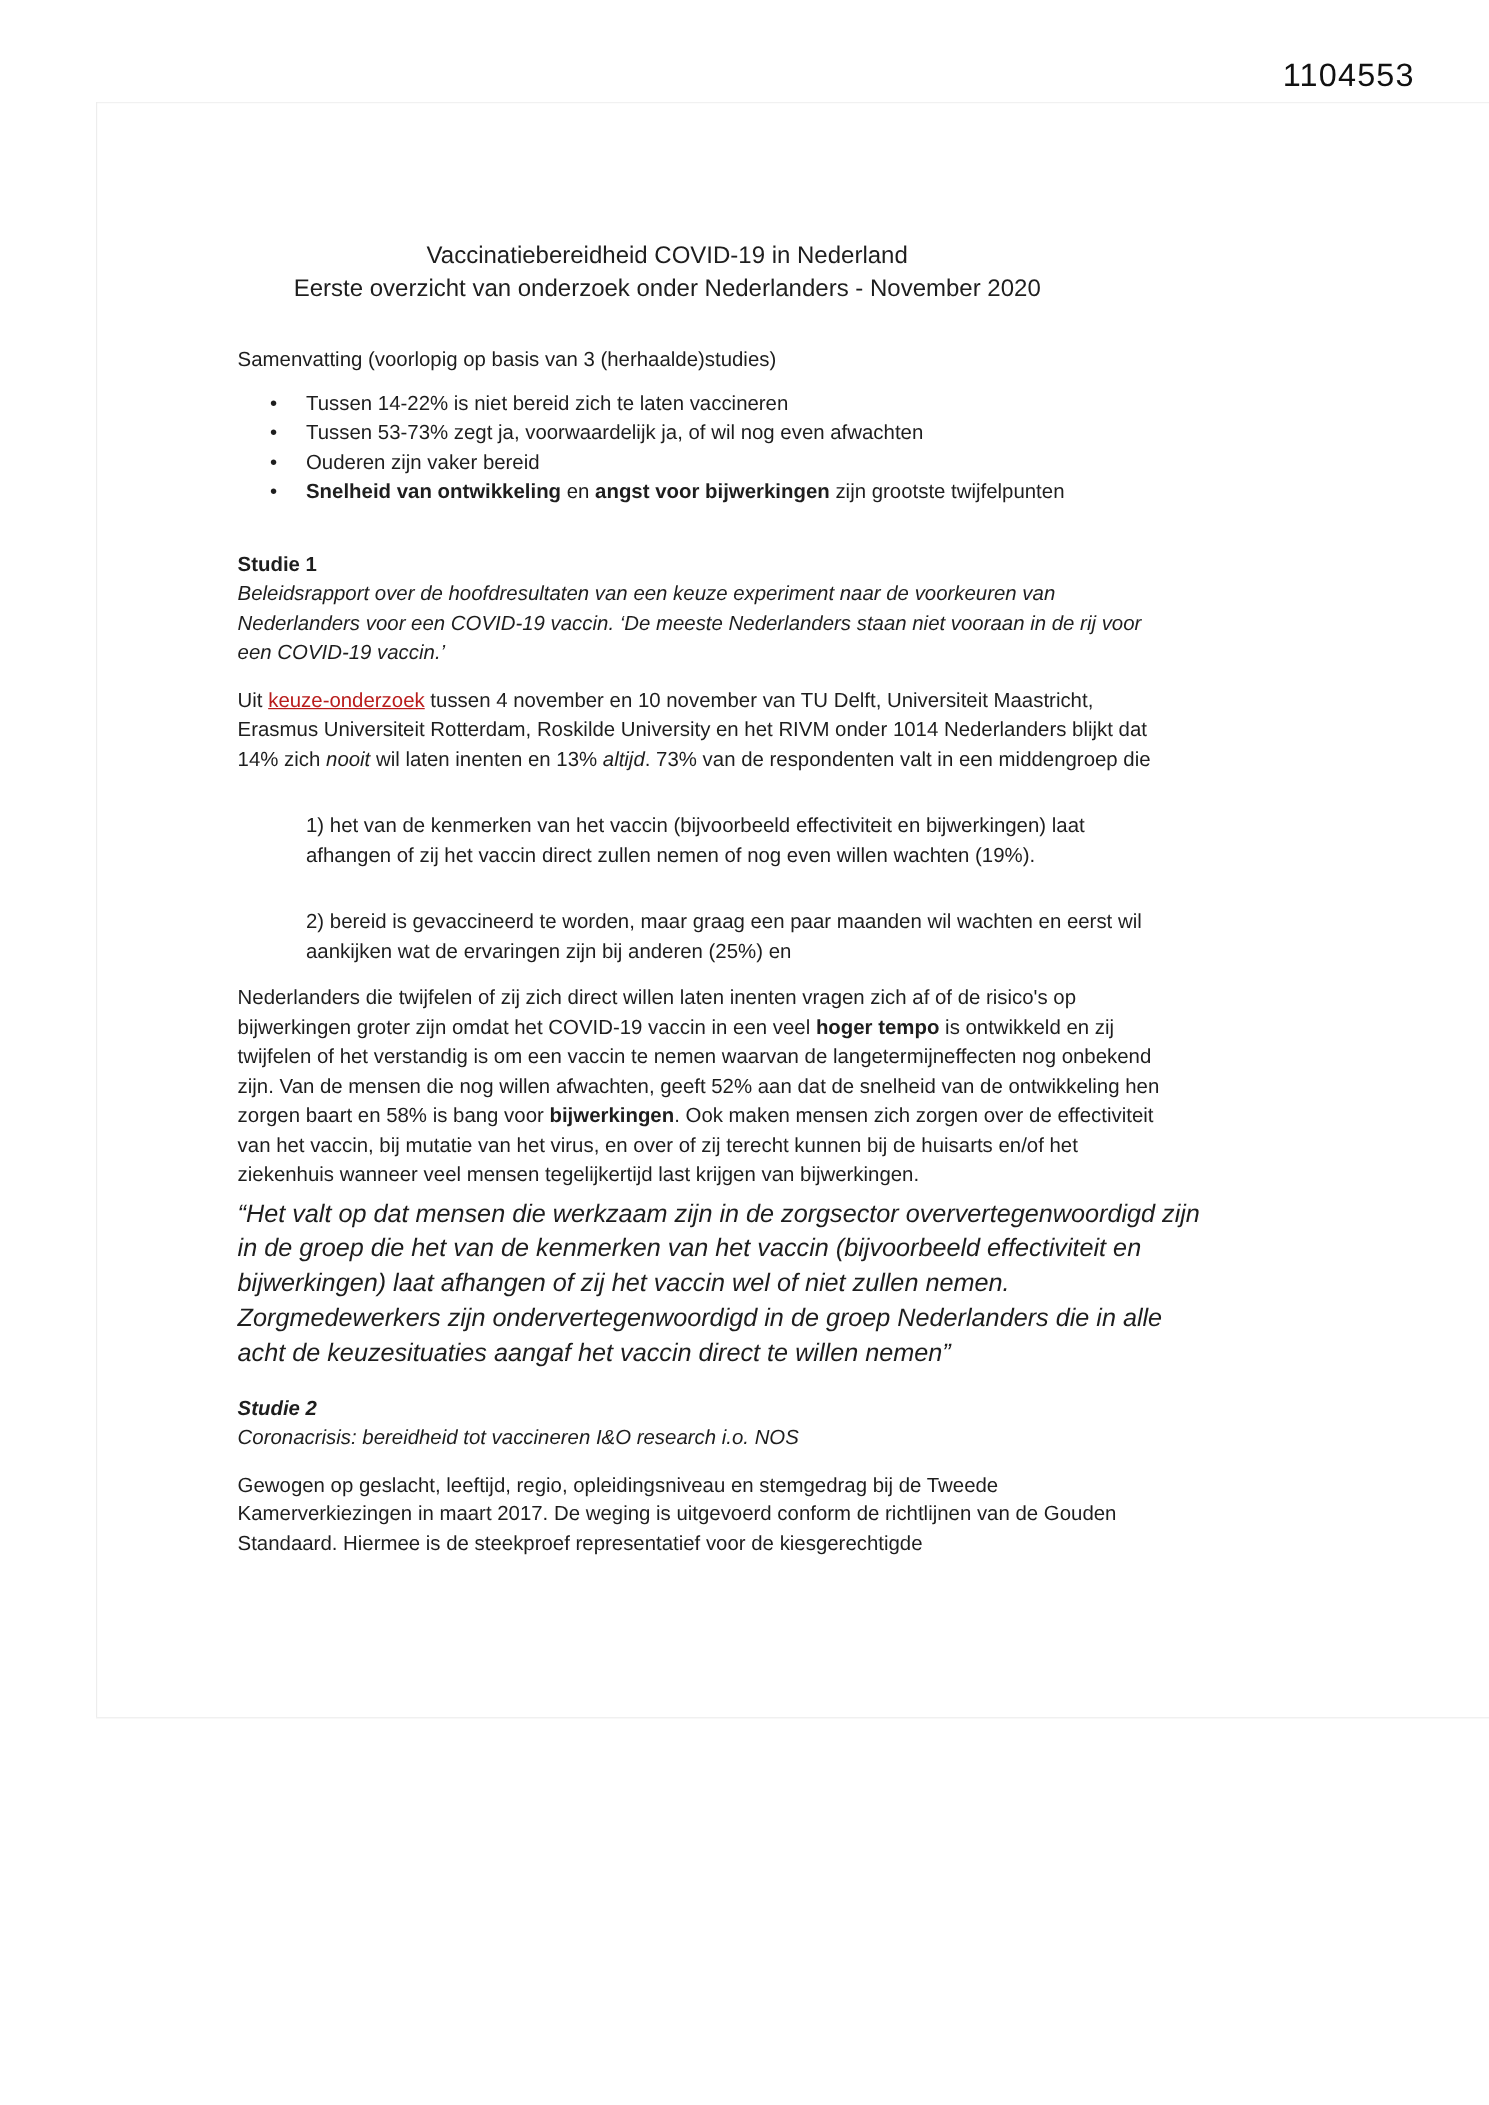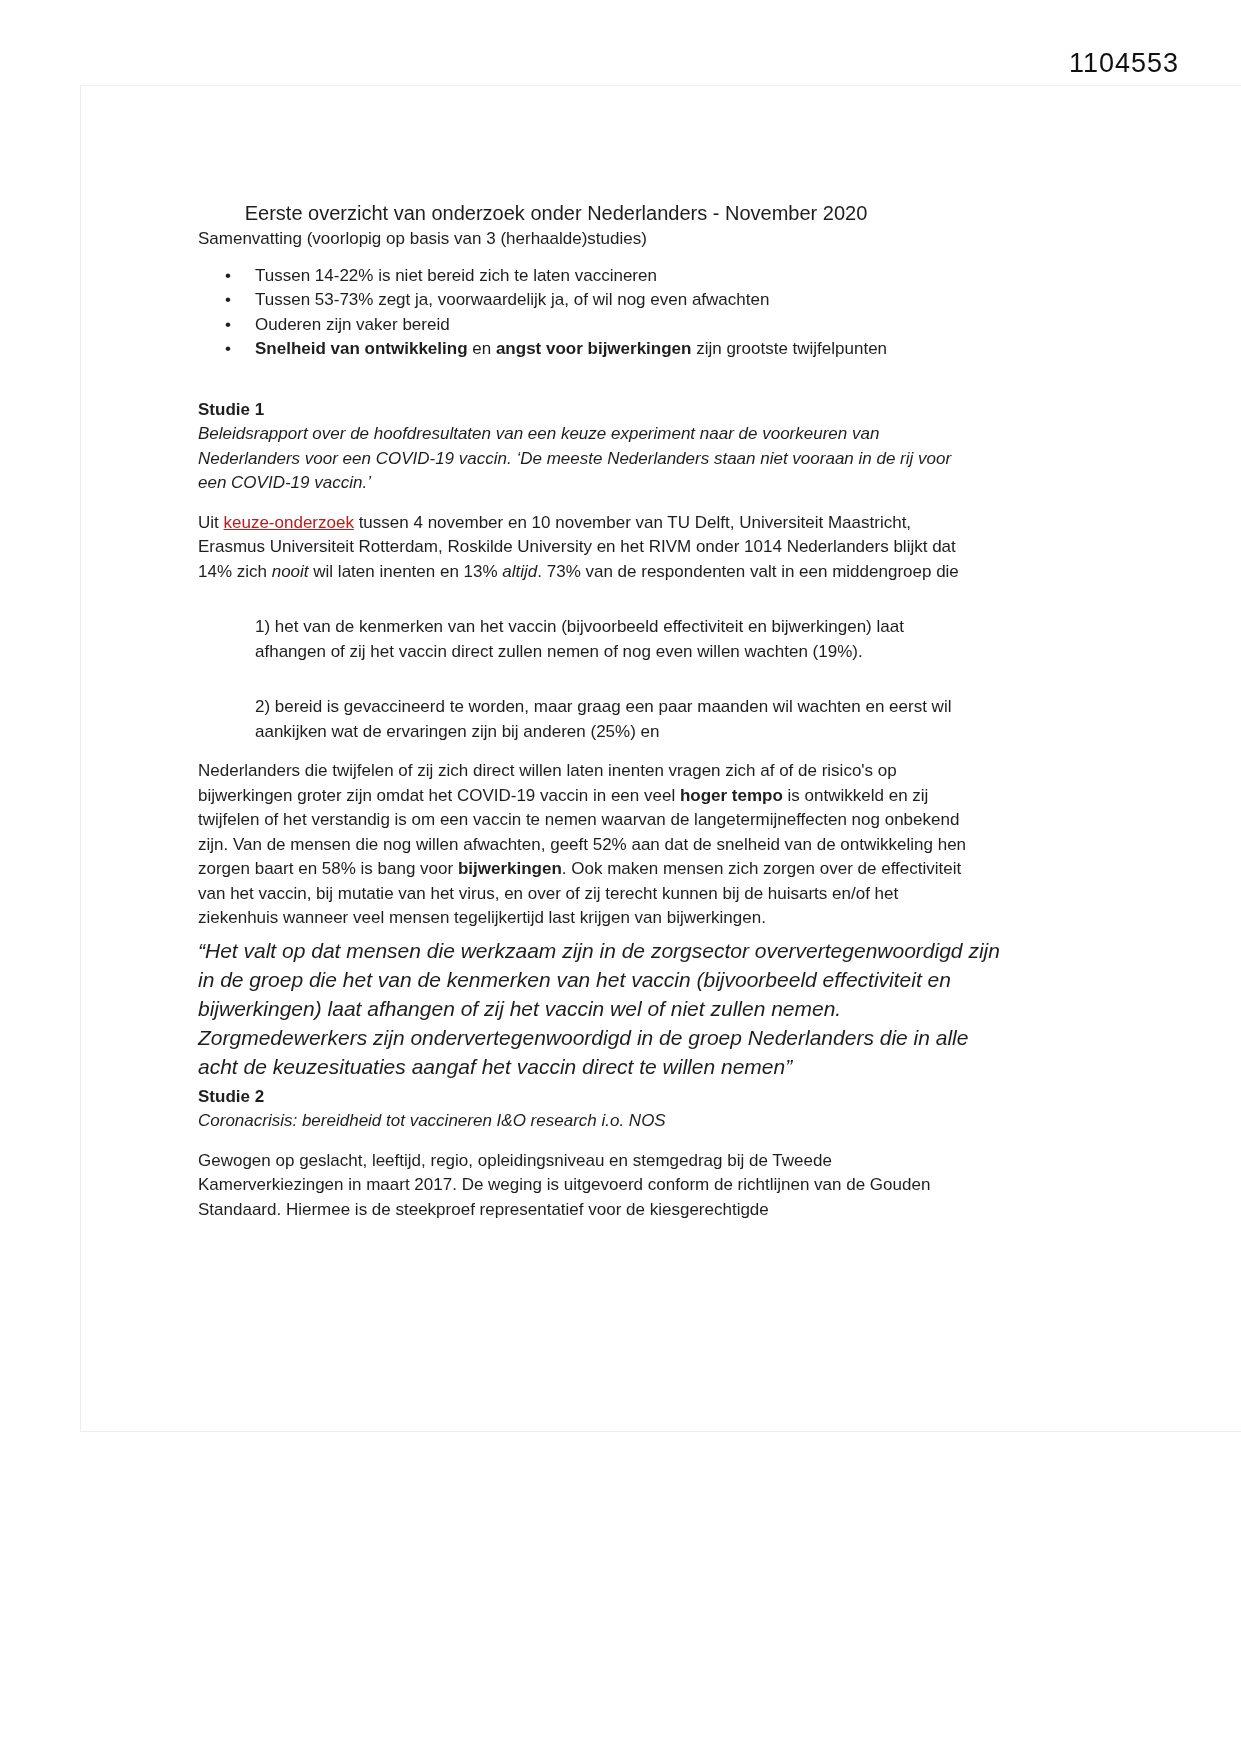--- a/index.html
+++ b/index.html
@@ -27,21 +27,21 @@
     font-size: 17px; line-height: 24.5px;
   }
 
   .doc-title {
     width: 716px;
     padding-top: 199px;
     text-align: center;
     font-size: 20px; line-height: 28px;
   }
 
-  .summary-heading { }
+  .summary-heading { margin-top: 33px; }
 
   ul.bullets { list-style: none; margin: 12px 0 0 0; padding: 0; }
   ul.bullets li { display: flex; align-items: flex-start; }
   .bullet-marker { display: inline-block; width: 30px; margin-left: 27px; flex: none; }
   .bullet-text { flex: 1; }
 
   .study-heading { font-weight: bold; margin-top: 36px; }
   .study-subtitle { margin: 0; width: 760px; }
 
   .para { margin: 15px 0 0 0; }
@@ -63,20 +63,21 @@
 
 <div class="scan-edge top"></div>
 <div class="scan-edge left"></div>
 <div class="scan-edge bottom"></div>
 
 <div class="stamp">1104553</div>
 
 <div class="content">
 
   <div class="doc-title">
+    <div>Vaccinatiebereidheid COVID-19 in Nederland</div>
     <div>Eerste overzicht van onderzoek onder Nederlanders - November 2020</div>
   </div>
 
   <div class="summary-heading">Samenvatting (voorlopig op basis van 3 (herhaalde)studies)</div>
 
   <ul class="bullets">
     <li>
       <span class="bullet-marker">•</span>
       <span class="bullet-text"><span>Tussen 14-22% is niet bereid zich te laten vaccineren</span></span>
     </li>
@@ -99,18 +100,18 @@
 
   <div class="para"><span>Uit </span><a class="link">keuze-onderzoek</a><span> tussen 4 november en 10 november van TU Delft, Universiteit Maastricht, Erasmus Universiteit Rotterdam, Roskilde University en het RIVM onder 1014 Nederlanders blijkt dat 14% zich </span><span class="i">nooit</span><span> wil laten inenten en 13% </span><span class="i">altijd</span><span>. 73% van de respondenten valt in een middengroep die</span></div>
 
   <div class="numbered-item">1) het van de kenmerken van het vaccin (bijvoorbeeld effectiviteit en bijwerkingen) laat afhangen of zij het vaccin direct zullen nemen of nog even willen wachten (19%).</div>
   <div class="numbered-item">2) bereid is gevaccineerd te worden, maar graag een paar maanden wil wachten en eerst wil aankijken wat de ervaringen zijn bij anderen (25%) en</div>
 
   <div class="para"><span>Nederlanders die twijfelen of zij zich direct willen laten inenten vragen zich af of de risico's op bijwerkingen groter zijn omdat het COVID-19 vaccin in een veel </span><span class="b">hoger tempo</span><span> is ontwikkeld en zij twijfelen of het verstandig is om een vaccin te nemen waarvan de langetermijneffecten nog onbekend zijn. Van de mensen die nog willen afwachten, geeft 52% aan dat de snelheid van de ontwikkeling hen zorgen baart en 58% is bang voor </span><span class="b">bijwerkingen</span><span>. Ook maken mensen zich zorgen over de effectiviteit van het vaccin, bij mutatie van het virus, en over of zij terecht kunnen bij de huisarts en/of het ziekenhuis wanneer veel mensen tegelijkertijd last krijgen van bijwerkingen.</span></div>
 
   <div class="quote"><span class="i">“Het valt op dat mensen die werkzaam zijn in de zorgsector oververtegenwoordigd zijn in de groep die het van de kenmerken van het vaccin (bijvoorbeeld effectiviteit en bijwerkingen) laat afhangen of zij het vaccin wel of niet zullen nemen. Zorgmedewerkers zijn ondervertegenwoordigd in de groep Nederlanders die in alle acht de keuzesituaties aangaf het vaccin direct te willen nemen”</span></div>
 
-  <div class="study-heading" style="margin-top:4px;">Studie 2</div>
+  <div class="study-heading" style="margin-top:20px;font-style:italic;">Studie 2</div>
   <div class="study-subtitle"><span class="i">Coronacrisis: bereidheid tot vaccineren I&amp;O research i.o. NOS</span></div>
 
   <div class="para"><span>Gewogen op geslacht, leeftijd, regio, opleidingsniveau en stemgedrag bij de Tweede Kamerverkiezingen in maart 2017. De weging is uitgevoerd conform de richtlijnen van de Gouden Standaard. Hiermee is de steekproef representatief voor de kiesgerechtigde</span></div>
 
 </div>
 
 </body></html>

